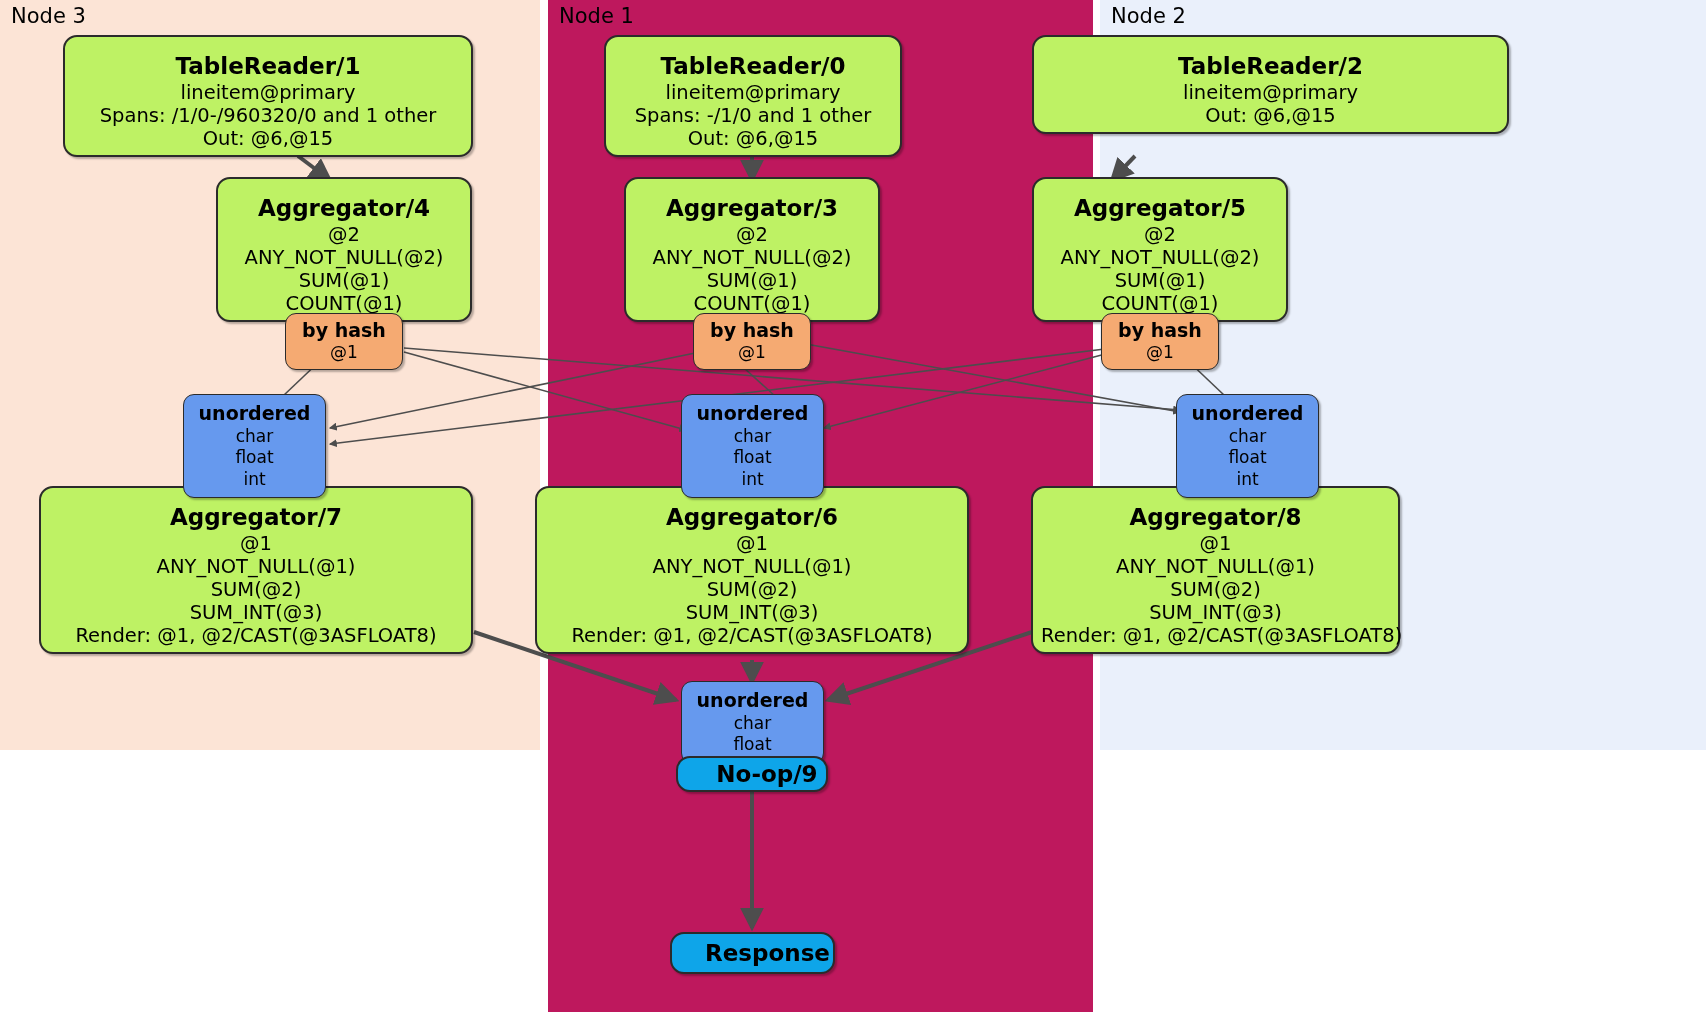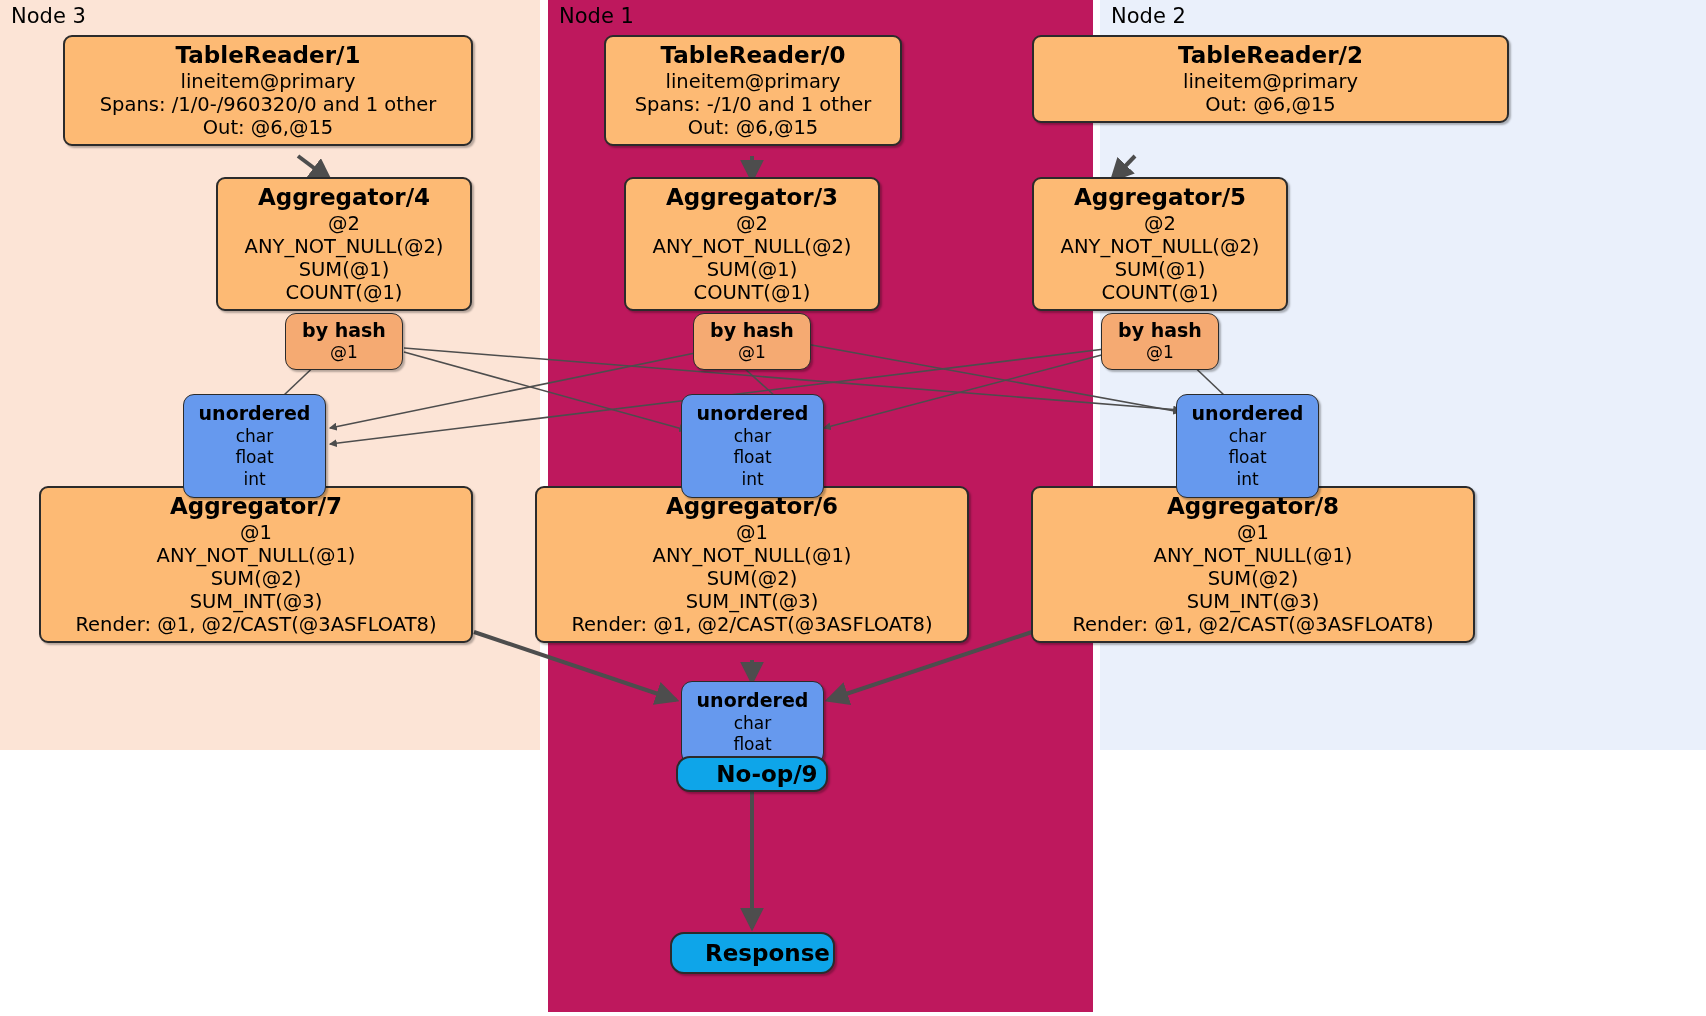--- a/index.html
+++ b/index.html
@@ -57,25 +57,25 @@
   
   .proc-box, .stream-box, .router-box, .plain-box {
     position: absolute;
     box-sizing: border-box;
     text-align: center;
     color: #000;
   }
 
   
   .proc-box {
-    background: #fdba74;
+    background: #bef264;
     border: 2px solid #2b2b2b;
-    border-radius: 9px;
+    border-radius: 14px;
     box-shadow: 2px 2px 2px rgba(0,0,0,0.28);
-    padding: 4px 8px 5px 8px;
+    padding: 15px 8px 5px 8px;
     line-height: 1.18;
     font-size: 19px;
   }
   .proc-box .title {
     font-weight: bold;
     font-size: 23px;
     line-height: 1.28;
     white-space: nowrap;
   }
   .proc-box .line {
@@ -279,21 +279,21 @@
 
   <div class="proc-box z-mid" style="left:535px; top:486px; width:434px;">
     <div class="title">Aggregator/6</div>
     <div class="line">@1</div>
     <div class="line">ANY_NOT_NULL(@1)</div>
     <div class="line">SUM(@2)</div>
     <div class="line">SUM_INT(@3)</div>
     <div class="line">Render: @1, @2/CAST(@3ASFLOAT8)</div>
   </div>
 
-  <div class="proc-box z-mid" style="left:1031px; top:486px; width:444px;">
+  <div class="proc-box z-mid" style="left:1031px; top:486px; width:369px;">
     <div class="title">Aggregator/8</div>
     <div class="line">@1</div>
     <div class="line">ANY_NOT_NULL(@1)</div>
     <div class="line">SUM(@2)</div>
     <div class="line">SUM_INT(@3)</div>
     <div class="line">Render: @1, @2/CAST(@3ASFLOAT8)</div>
   </div>
 
   <div class="stream-box z-top" style="left:681px; top:681px; width:143px;">
     <div class="title">unordered</div>

